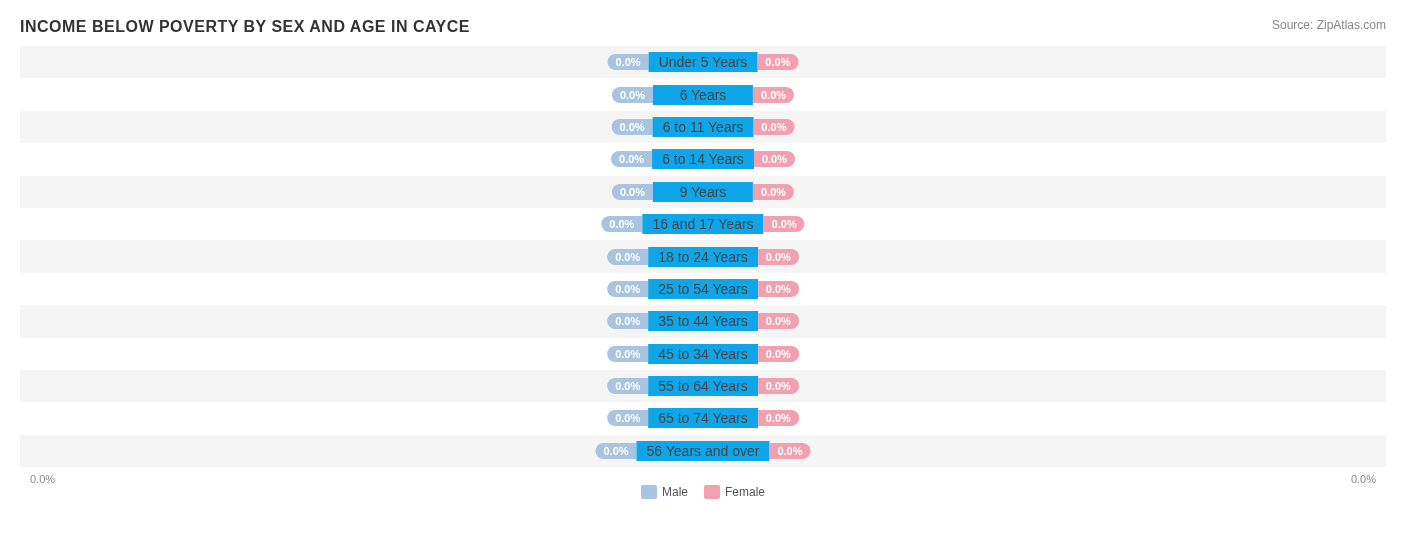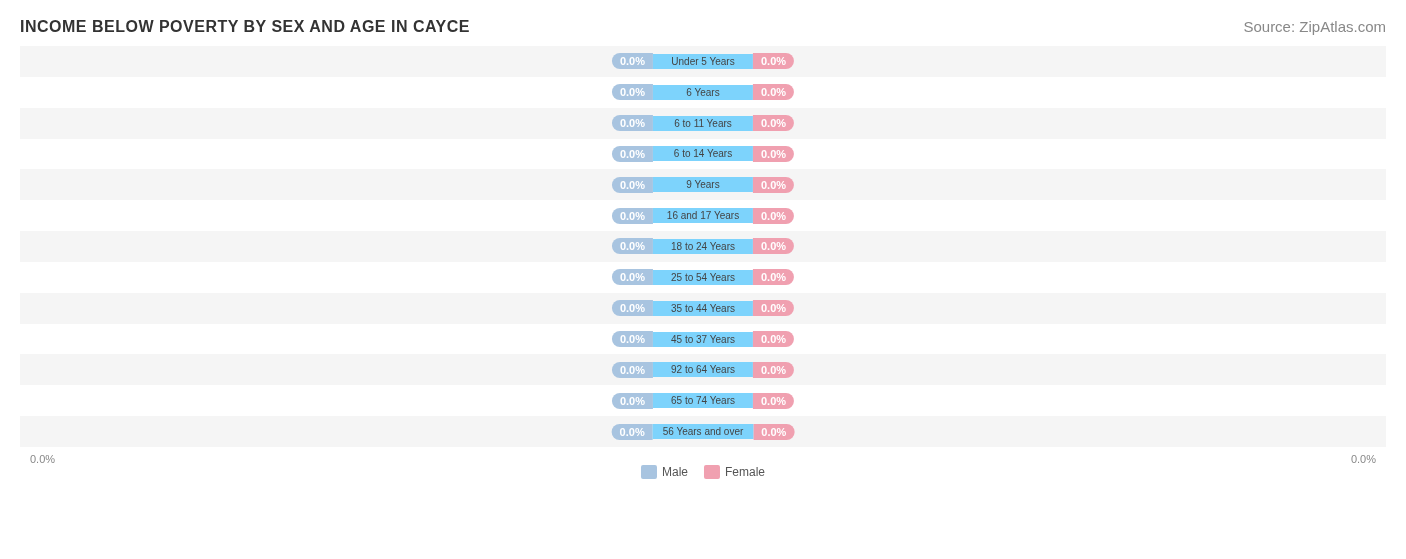--- a/index.html
+++ b/index.html
@@ -7,34 +7,34 @@
       width: 1406px;
       height: 559px;
       background: #fff;
       font-family: Arial, sans-serif;
       overflow: hidden;
     }
     .chart-container {
       width: 1406px;
       height: 559px;
       position: relative;
-      padding: 18px 20px 70px 20px;
+      padding: 18px 20px 50px 20px;
     }
     .chart-title {
       font-size: 16px;
       font-weight: bold;
       color: #333;
       margin-bottom: 10px;
       letter-spacing: 0.5px;
     }
     .source-text {
       position: absolute;
       top: 18px;
       right: 20px;
-      font-size: 15px;
+      font-size: 12px;
       color: #888;
     }
     .chart-area {
       position: relative;
       width: 100%;
       height: calc(100% - 30px);
     }
     .rows-container {
       position: absolute;
       top: 0;
@@ -84,23 +84,23 @@
     }
     .male-val {
       background: #a8c4e0;
       border-radius: 10px 0 0 10px;
       padding: 2px 8px;
       font-size: 11px;
       color: #fff;
       font-weight: bold;
     }
     .center-text {
-      background: #7dd3fc;
+      background: #0ea5e9;
       padding: 2px 10px;
-      font-size: 10px;
+      font-size: 14px;
       color: #444;
       white-space: nowrap;
       min-width: 100px;
       text-align: center;
     }
     .female-val {
       background: #f0a0b0;
       border-radius: 0 10px 10px 0;
       padding: 2px 8px;
       font-size: 11px;
@@ -263,32 +263,32 @@
         <div class="female-val">0.0%</div>
       </div>
       <div class="right-section">
       </div>
     </div>
         <div class="bar-row" style="background: rgb(255, 255, 255);">
       <div class="left-section">
       </div>
       <div class="center-label-container">
         <div class="male-val">0.0%</div>
-        <div class="center-text">45 to 37 Years</div>
-        <div class="female-val">0.0%</div>
-      </div>
-      <div class="right-section">
-      </div>
-    </div>
-        <div class="bar-row" style="background: rgb(245, 245, 245);">
-      <div class="left-section">
-      </div>
-      <div class="center-label-container">
-        <div class="male-val">0.0%</div>
-        <div class="center-text">92 to 64 Years</div>
+        <div class="center-text">45 to 34 Years</div>
+        <div class="female-val">0.0%</div>
+      </div>
+      <div class="right-section">
+      </div>
+    </div>
+        <div class="bar-row" style="background: rgb(245, 245, 245);">
+      <div class="left-section">
+      </div>
+      <div class="center-label-container">
+        <div class="male-val">0.0%</div>
+        <div class="center-text">55 to 64 Years</div>
         <div class="female-val">0.0%</div>
       </div>
       <div class="right-section">
       </div>
     </div>
         <div class="bar-row" style="background: rgb(255, 255, 255);">
       <div class="left-section">
       </div>
       <div class="center-label-container">
         <div class="male-val">0.0%</div>

